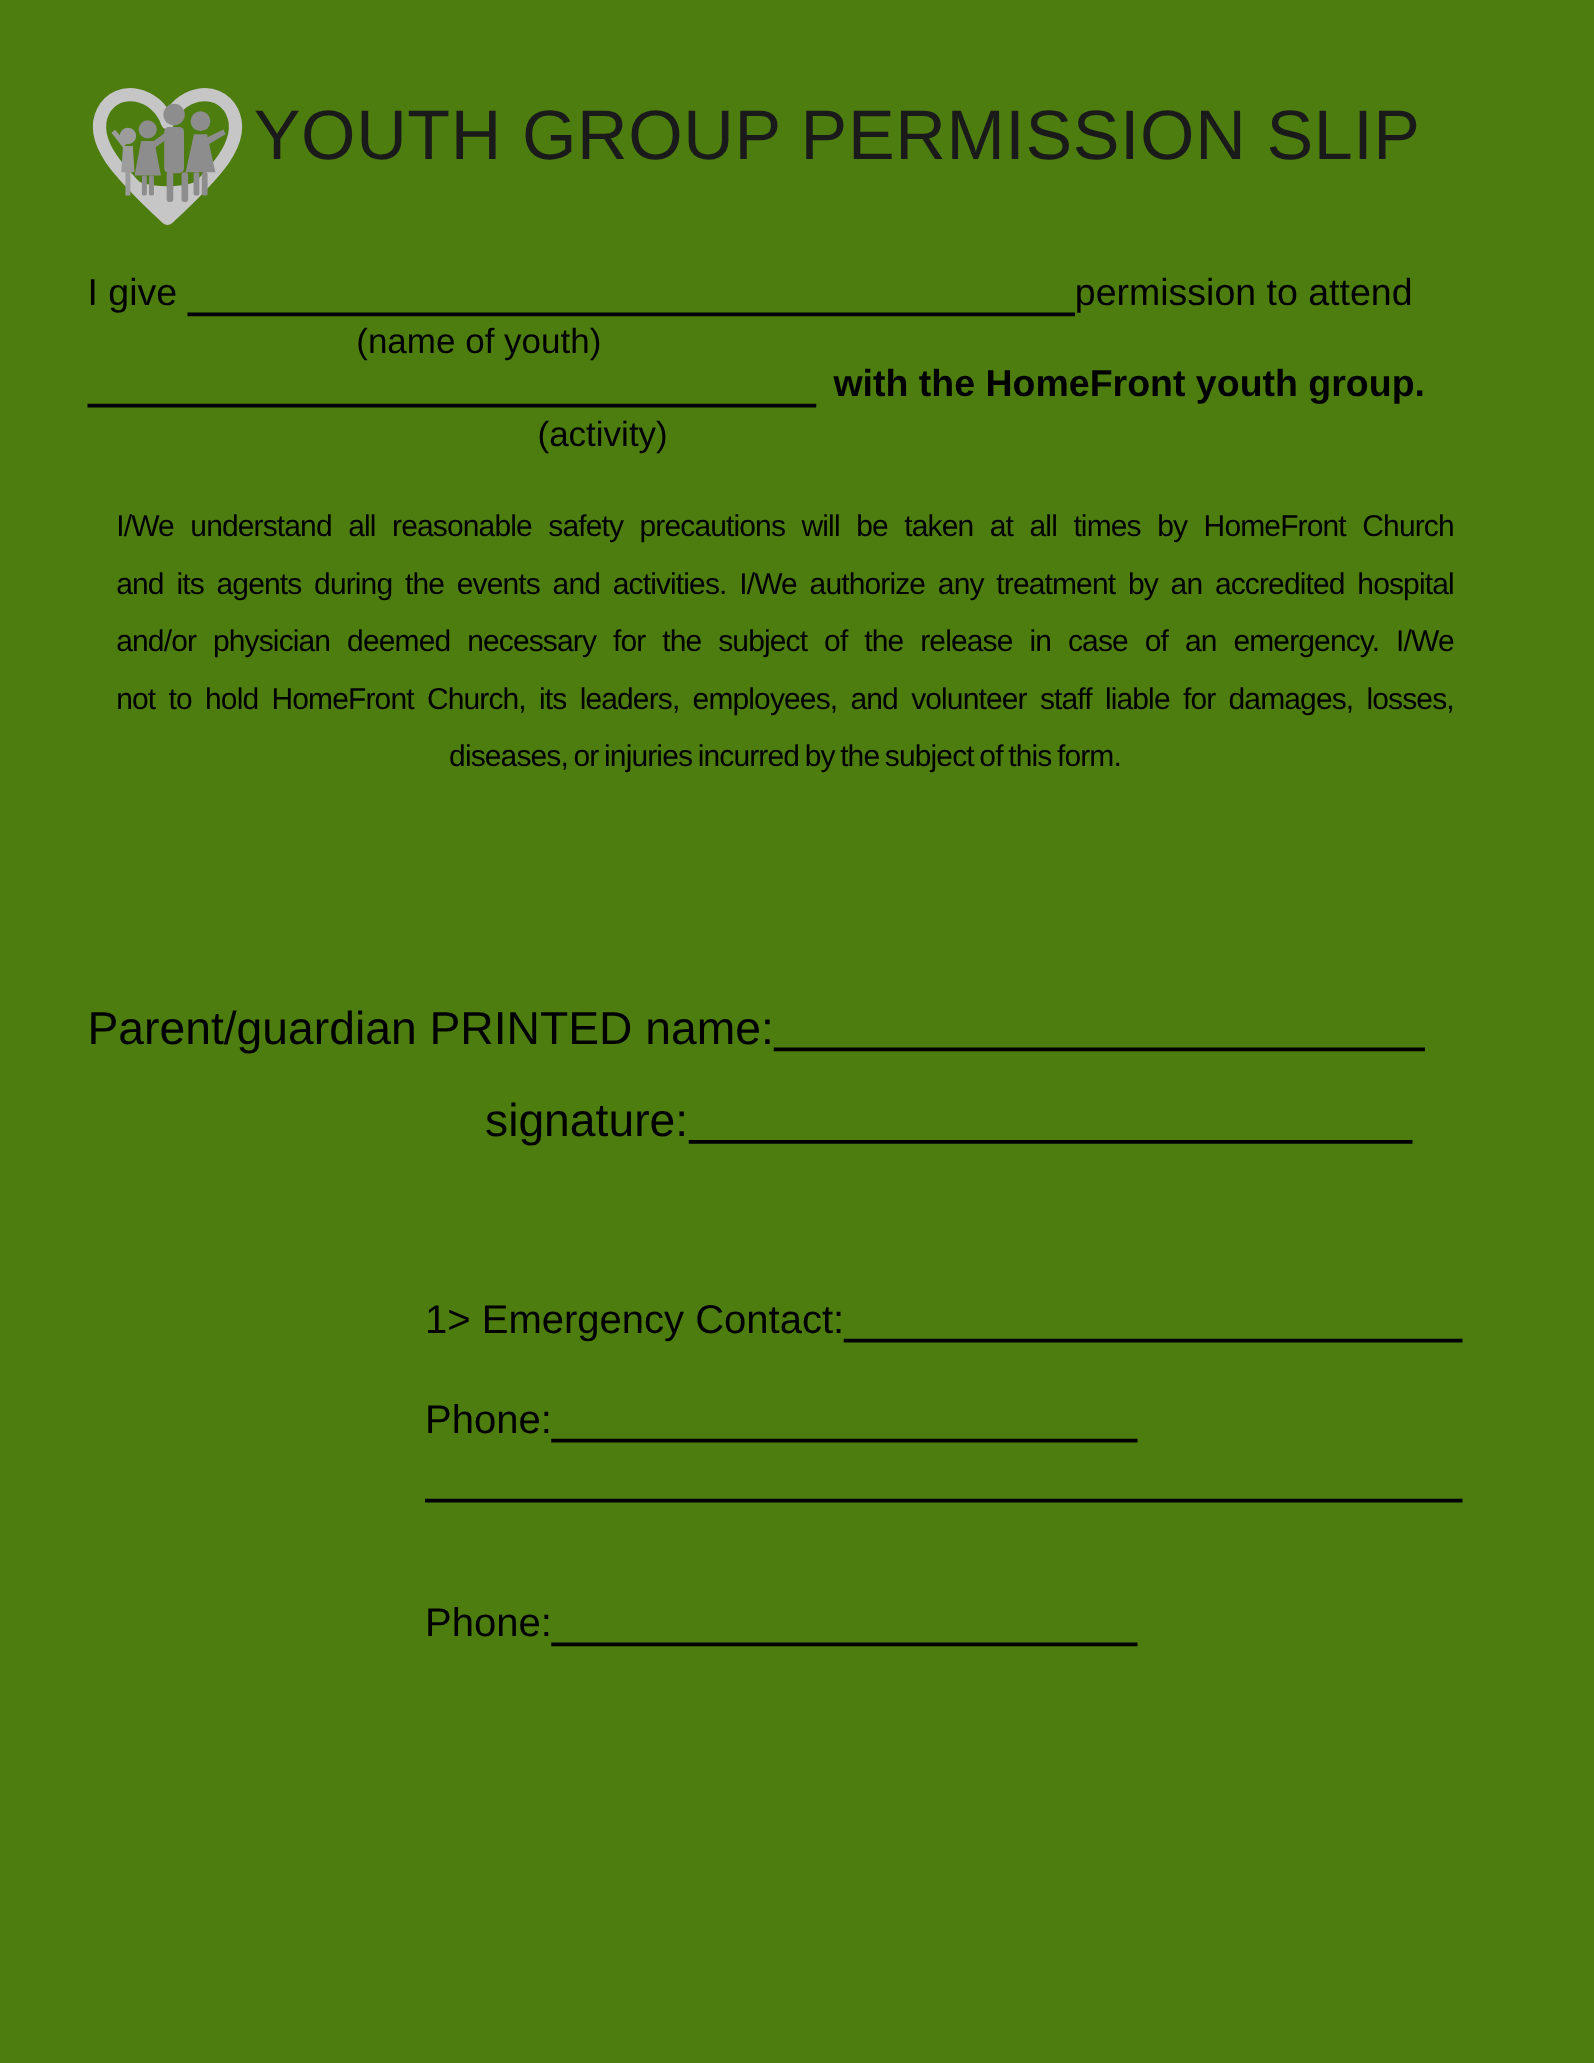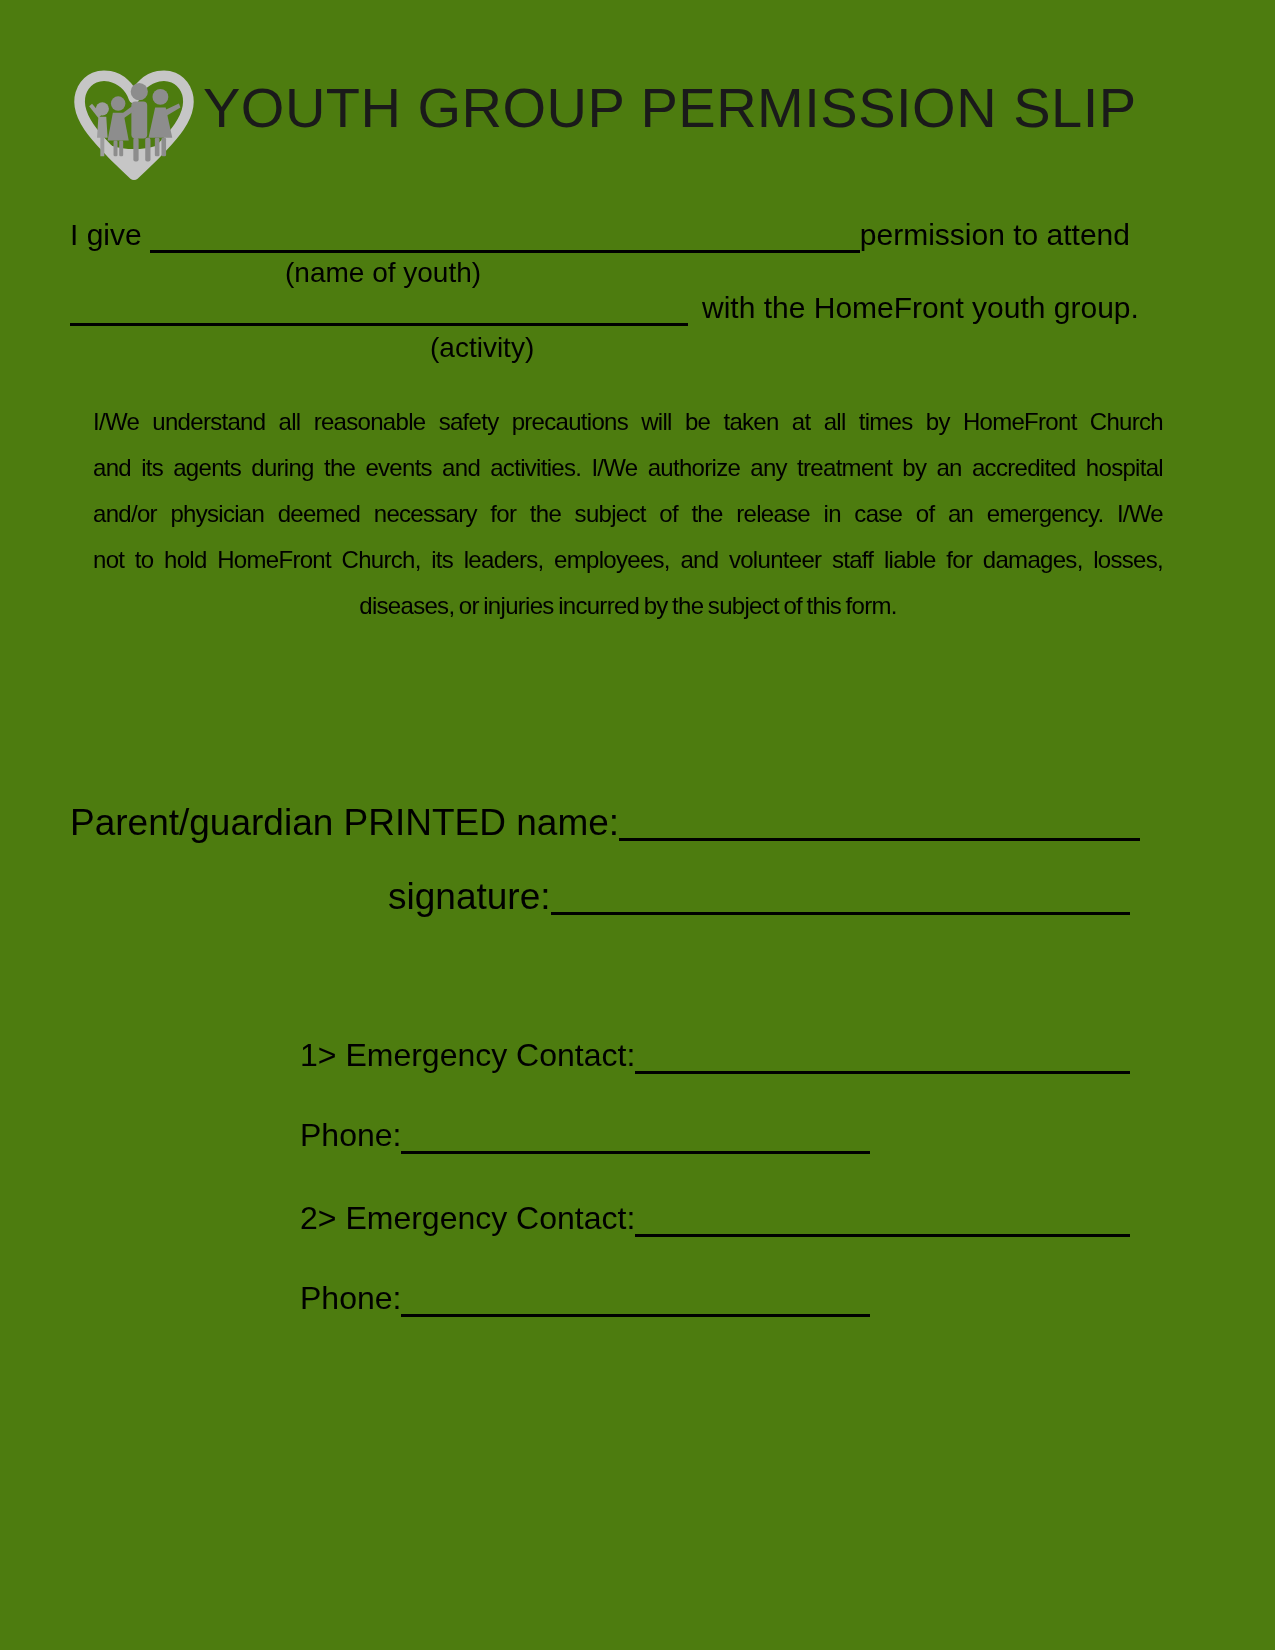--- a/index.html
+++ b/index.html
@@ -15,21 +15,21 @@
   .abs{position:absolute;}
   .title{
     font-size:56px;
     line-height:1;
     letter-spacing:0.5px;
     white-space:nowrap;
     color:#1a1a1a;
   }
   .formtext{font-size:30px;line-height:36px;white-space:nowrap;}
   .formtext31{font-size:37px;line-height:36px;white-space:nowrap;}
-  .formtext32{font-size:32px;line-height:38px;white-space:nowrap;}
+  .formtext32{font-size:32px;line-height:38px;white-space:nowrap;margin-left:40px;}
   .caption{font-size:28px;line-height:36px;white-space:nowrap;}
   .fillrow{display:flex;align-items:center;}
   .blank{
     height:0;
     border-bottom:3px solid #000;
     align-self:flex-end;
   }
   .grow{flex:1 1 auto;}
   .para{
     width:1070px;
@@ -87,21 +87,21 @@
   <div class="abs fillrow formtext" style="left:70px;top:217px;width:1060px;">
     <span>I give</span>
     <span class="blank grow" style="margin-left:8px;"></span>
     <span>permission to attend</span>
   </div>
 
   <div class="abs caption" style="left:285px;top:255px;">(name of youth)</div>
 
   <div class="abs fillrow formtext" style="left:70px;top:290px;width:1070px;">
     <span class="blank" style="width:618px;"></span>
-    <span style="margin-left:14px;">with the HomeFront youth group.</span>
+    <span style="margin-left:14px;font-weight:bold;">with the HomeFront youth group.</span>
   </div>
 
   <div class="abs caption" style="left:430px;top:330px;">(activity)</div>
 
   <div class="abs para" style="left:70px;top:399px;margin-left:23px;">
     <div class="jline">I/We understand all reasonable safety precautions will be taken at all times by HomeFront Church</div>
     <div class="jline">and its agents during the events and activities. I/We authorize any treatment by an accredited hospital</div>
     <div class="jline">and/or physician deemed necessary for the subject of the release in case of an emergency. I/We</div>
     <div class="jline">not to hold HomeFront Church, its leaders, employees, and volunteer staff liable for damages, losses,</div>
     <div class="jlast">diseases, or injuries incurred by the subject of this form.</div>
@@ -121,21 +121,20 @@
     <span>1&gt; Emergency Contact:</span>
     <span class="blank grow"></span>
   </div>
 
   <div class="abs fillrow formtext32" style="left:300px;top:1116px;width:570px;">
     <span>Phone:</span>
     <span class="blank grow"></span>
   </div>
 
   <div class="abs fillrow formtext32" style="left:300px;top:1199px;width:830px;">
-    <span>2&gt; Emergency Contact:</span>
     <span class="blank grow"></span>
   </div>
 
   <div class="abs fillrow formtext32" style="left:300px;top:1279px;width:570px;">
     <span>Phone:</span>
     <span class="blank grow"></span>
   </div>
 
 </div>
 

